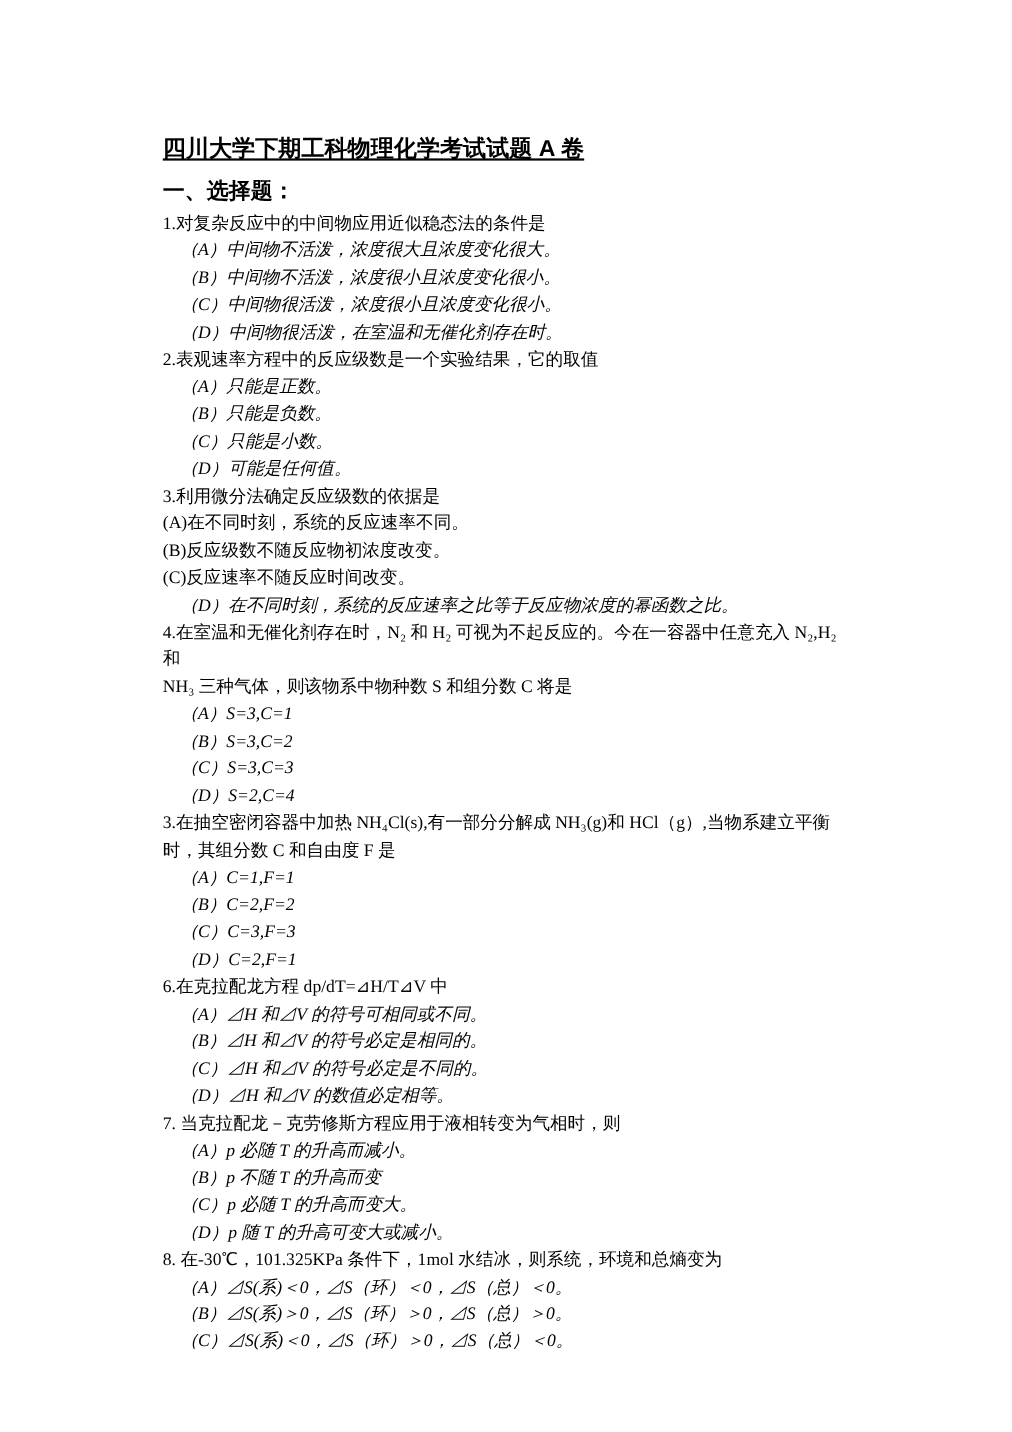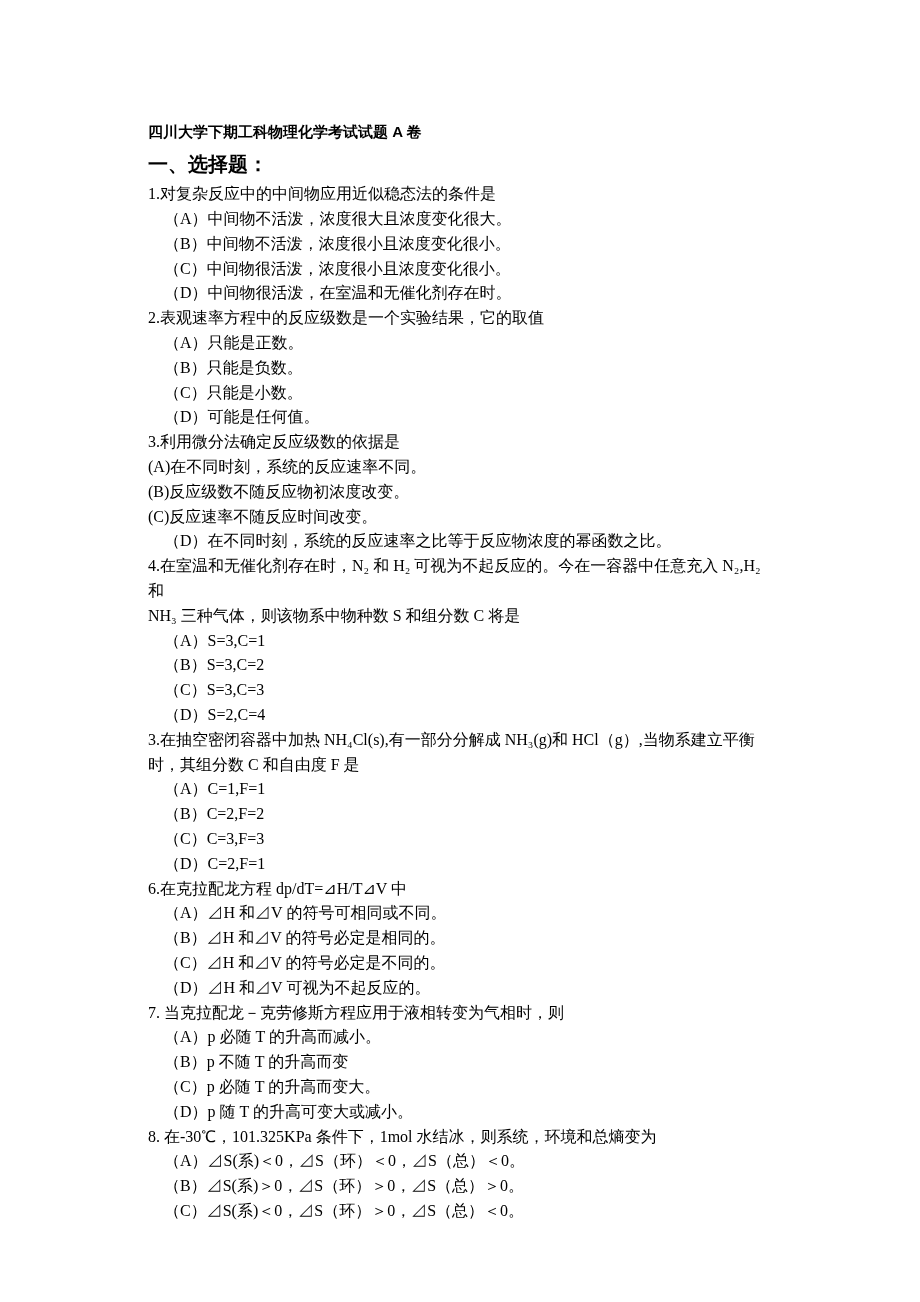--- a/index.html
+++ b/index.html
@@ -8,36 +8,38 @@
       font-family: "SimSun", "宋体", serif;
       font-size: 16px;
       line-height: 1.55;
       color: #000;
       background: #fff;
       width: 920px;
       box-sizing: border-box;
     }
     h1 {
       font-family: "SimHei", "黑体", sans-serif;
-      font-size: 15px;
+      font-size: 21px;
       font-weight: bold;
       margin: 0 0 6px 0;
+      text-decoration: underline;
     }
     h2 {
       font-family: "SimHei", "黑体", sans-serif;
       font-size: 20px;
       font-weight: bold;
       margin: 0 0 2px 0;
     }
     .q-stem {
       margin: 0;
     }
     .opt {
       margin: 0;
       padding-left: 1em;
+      font-style: italic;
     }
     .q-stem.nopad {
       padding-left: 0;
     }
   </style>
 </head>
 <body>
 
 <h1>四川大学下期工科物理化学考试试题 A 卷</h1>
 <h2>一、选择题：</h2>
@@ -71,21 +73,21 @@
 <p class="q-stem">时，其组分数 C 和自由度 F 是</p>
 <p class="opt">（A）C=1,F=1</p>
 <p class="opt">（B）C=2,F=2</p>
 <p class="opt">（C）C=3,F=3</p>
 <p class="opt">（D）C=2,F=1</p>
 
 <p class="q-stem">6.在克拉配龙方程 dp/dT=⊿H/T⊿V 中</p>
 <p class="opt">（A）⊿H 和⊿V 的符号可相同或不同。</p>
 <p class="opt">（B）⊿H 和⊿V 的符号必定是相同的。</p>
 <p class="opt">（C）⊿H 和⊿V 的符号必定是不同的。</p>
-<p class="opt">（D）⊿H 和⊿V 可视为不起反应的。</p>
+<p class="opt">（D）⊿H 和⊿V 的数值必定相等。</p>
 
 <p class="q-stem">7. 当克拉配龙－克劳修斯方程应用于液相转变为气相时，则</p>
 <p class="opt">（A）p 必随 T 的升高而减小。</p>
 <p class="opt">（B）p 不随 T 的升高而变</p>
 <p class="opt">（C）p 必随 T 的升高而变大。</p>
 <p class="opt">（D）p 随 T 的升高可变大或减小。</p>
 
 <p class="q-stem">8. 在-30℃，101.325KPa 条件下，1mol 水结冰，则系统，环境和总熵变为</p>
 <p class="opt">（A）⊿S(系)＜0，⊿S（环）＜0，⊿S（总）＜0。</p>
 <p class="opt">（B）⊿S(系)＞0，⊿S（环）＞0，⊿S（总）＞0。</p>

